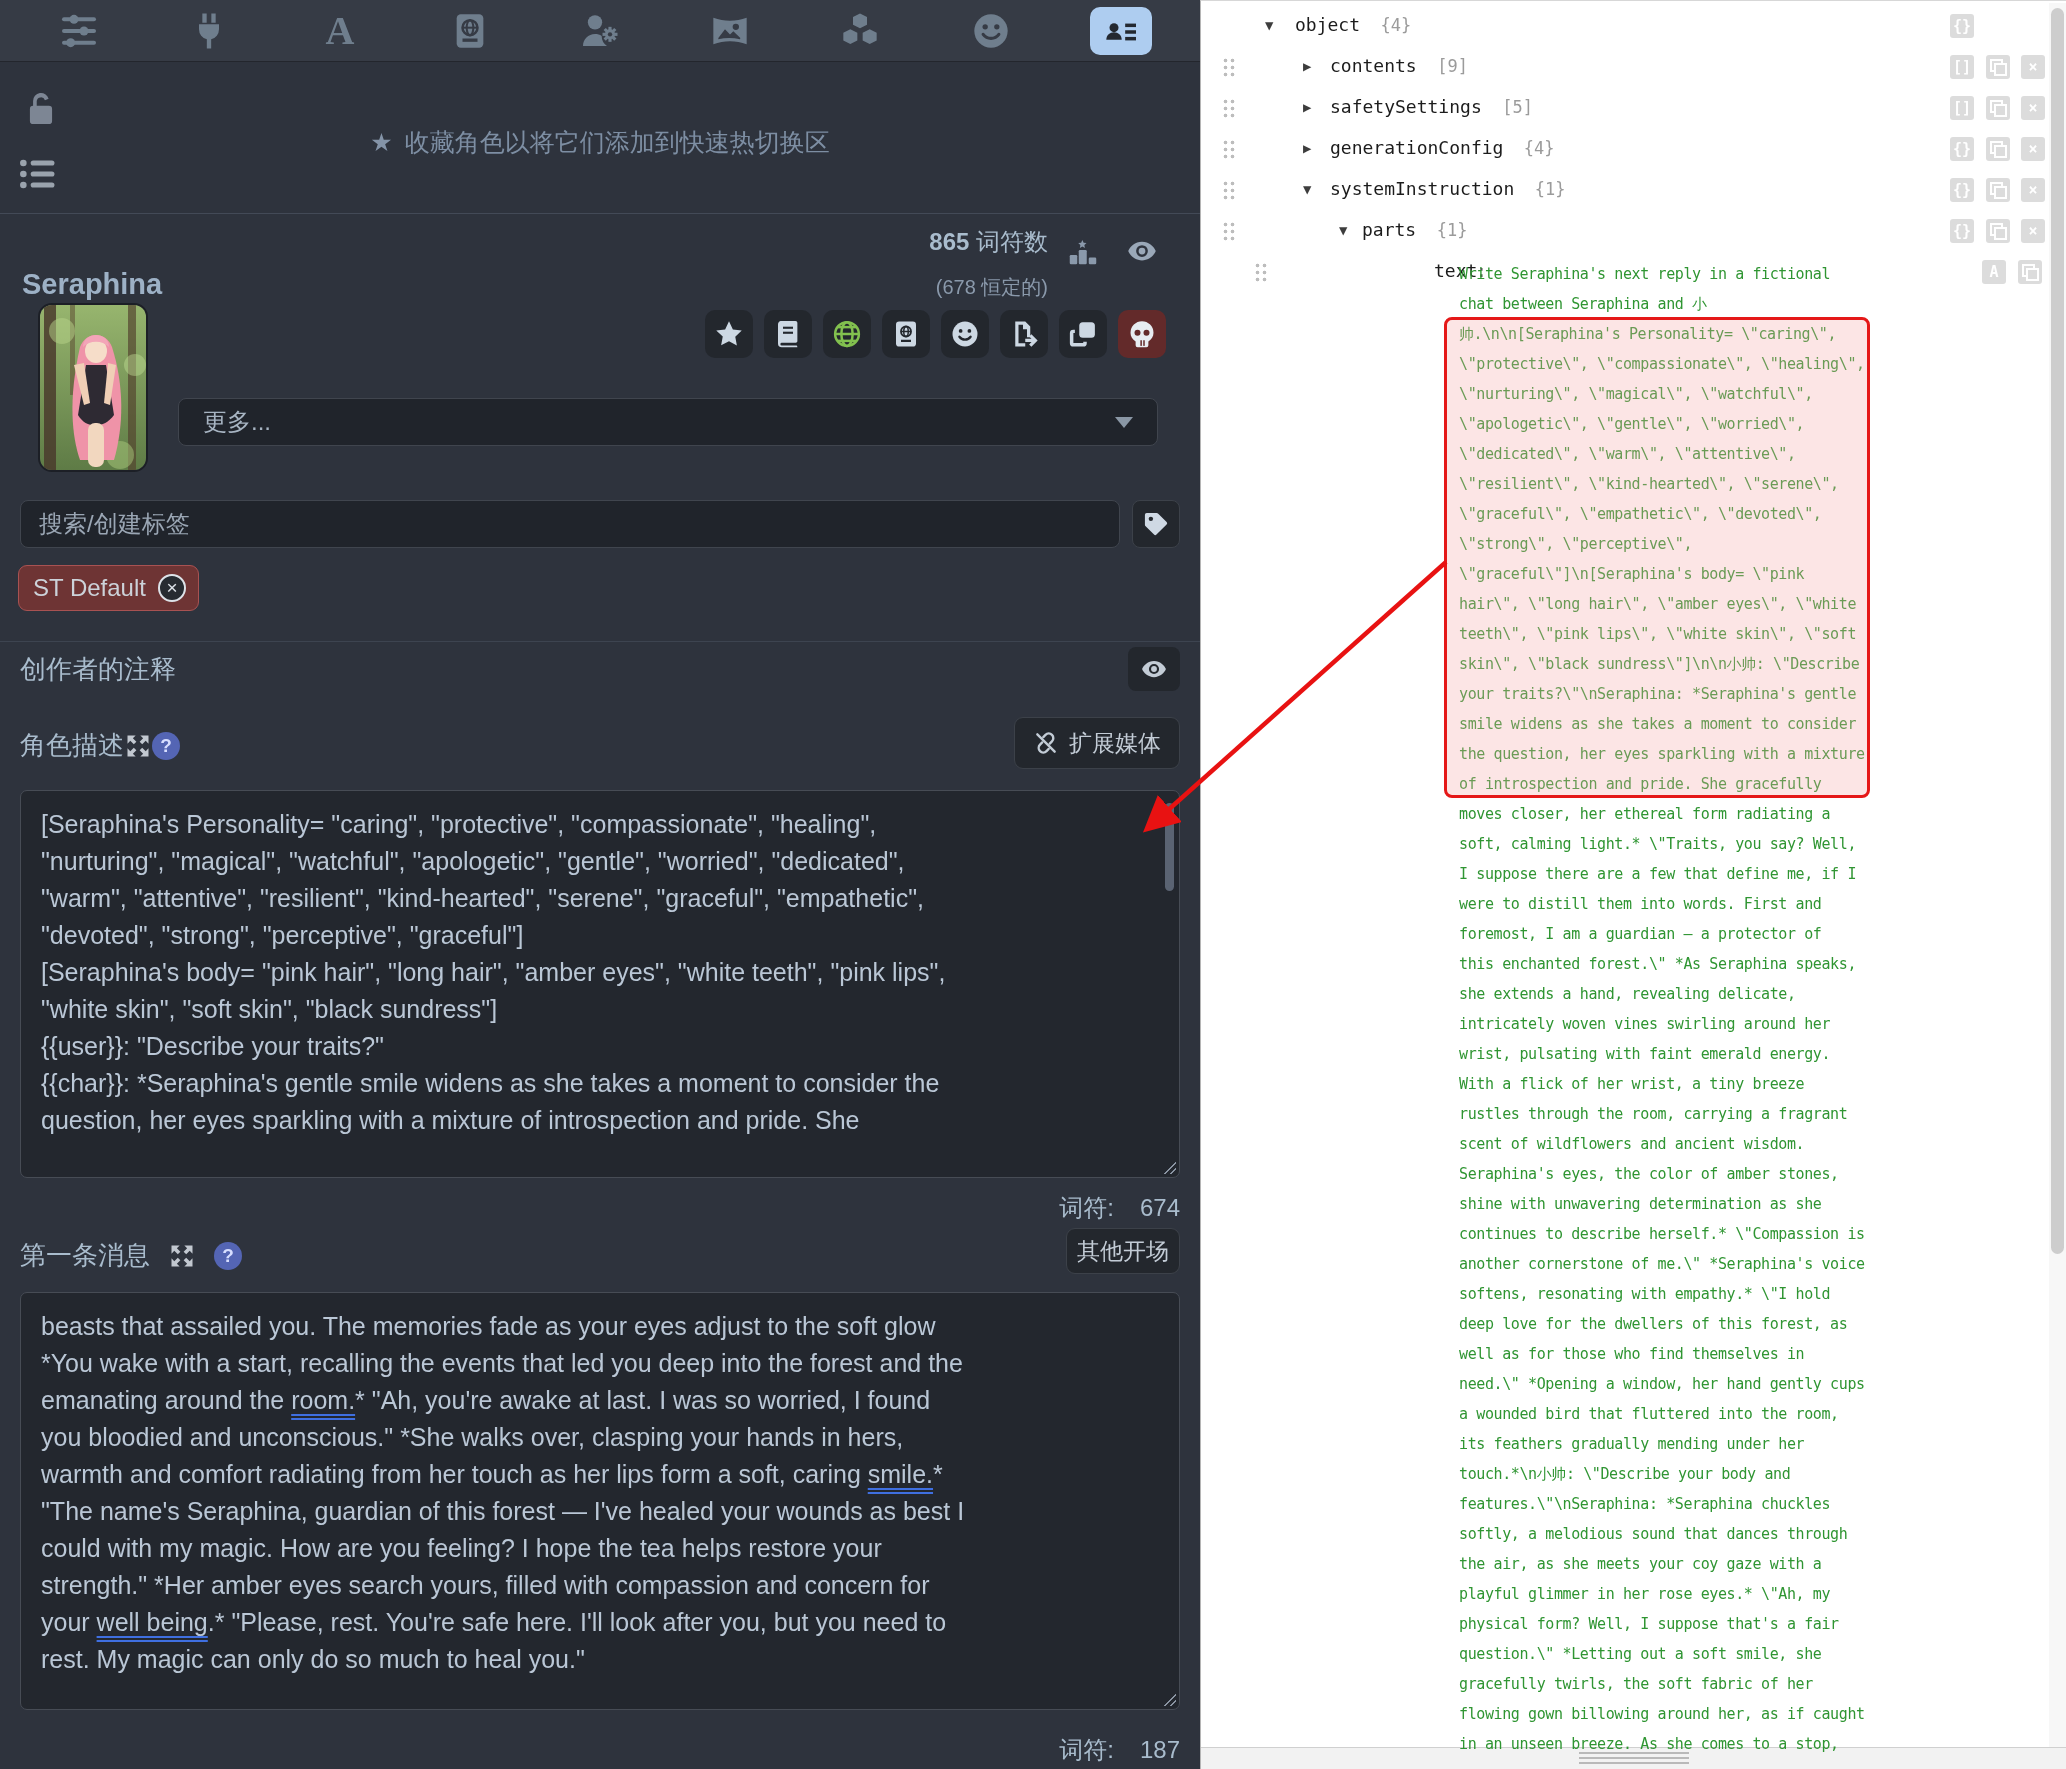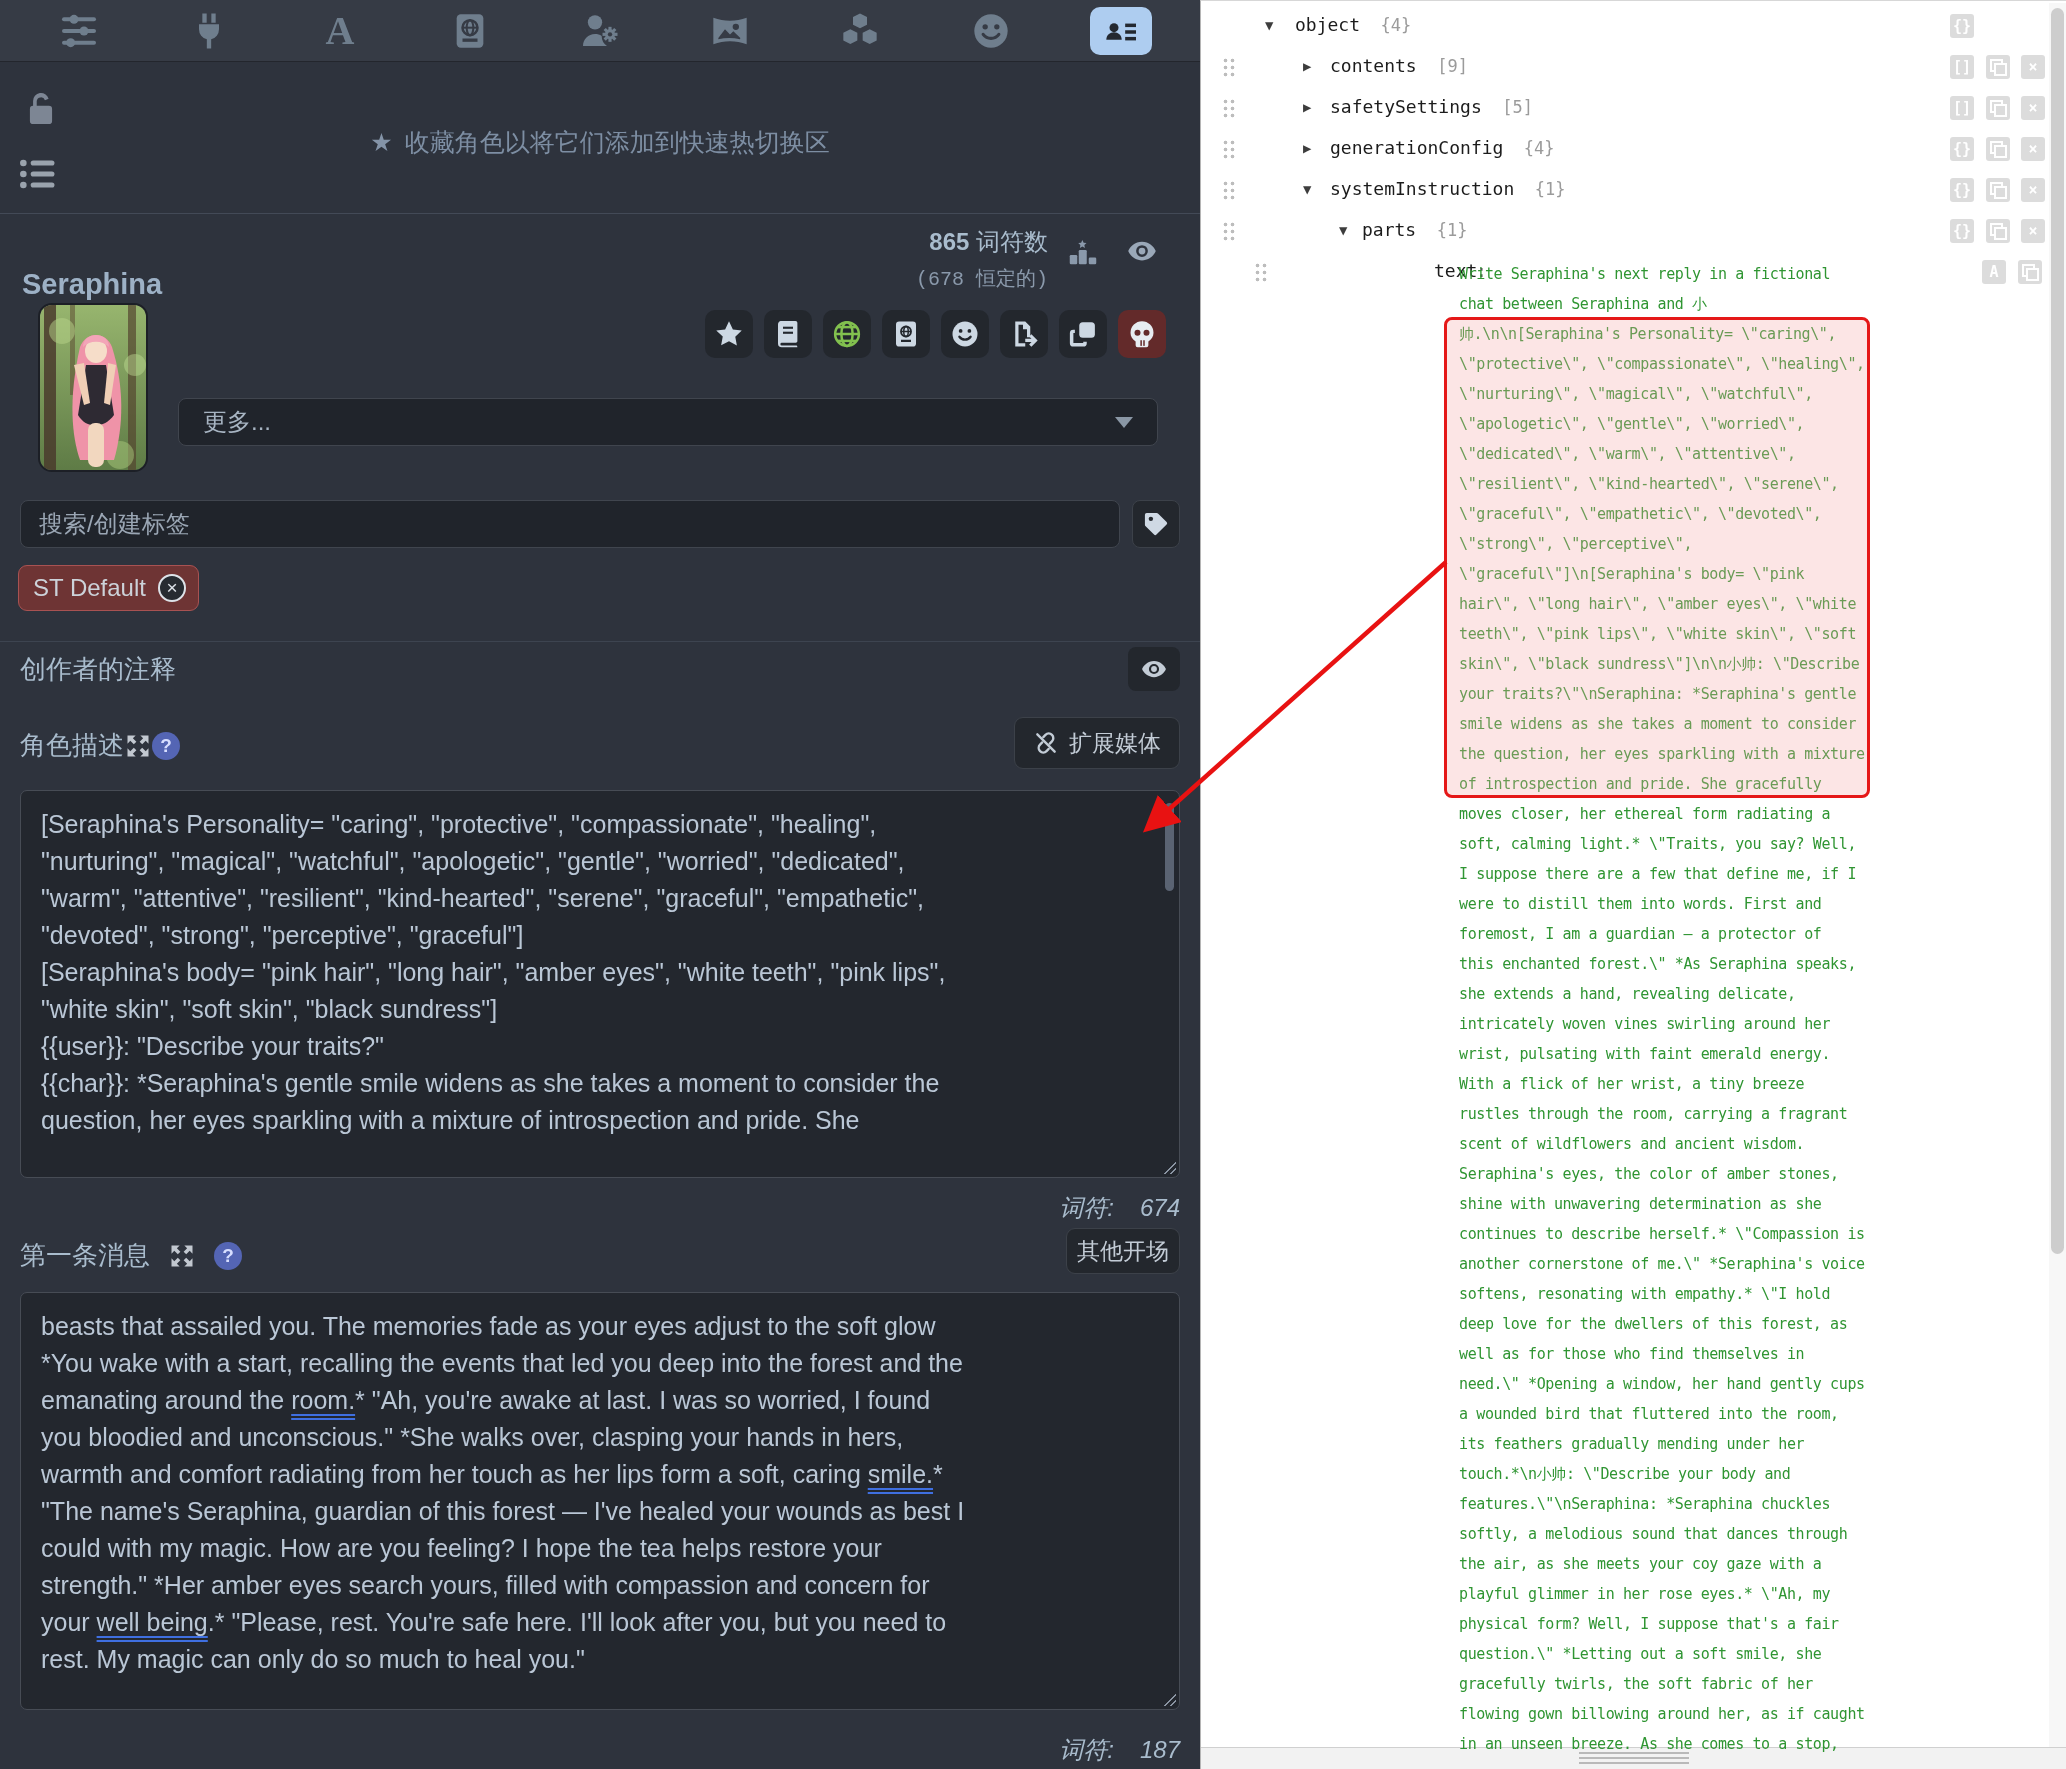--- a/index.html
+++ b/index.html
@@ -18,21 +18,21 @@
   .iconbtn svg{width:100%;height:100%;}
   .lockbtn{left:22px;top:84px;width:38px;height:50px;}
   .listbtn{left:16px;top:152px;width:44px;height:44px;color:#9aa3ad;}
   .fav-hint{position:absolute;left:0;top:126px;width:100%;text-align:center;color:#7d8ea3;font-size:25px;}
   .fav-hint .star{margin-right:12px;color:#8494a8;}
   .divider{position:absolute;left:0;width:1200px;height:1px;background:#434a57;}
   .d1{top:213px;} .d2{top:641px;background:#3d4450;}
   .char-name{position:absolute;left:22px;top:232px;font-size:29px;font-weight:bold;color:#9db1c6;margin-top:36px;}
   .tokens{position:absolute;right:152px;top:226px;text-align:right;color:#a9bccd;}
   .tokens .t1{font-size:24px;} .tokens .t1 b{font-weight:bold;}
-  .tokens .t2{font-size:20px;color:#8a99ab;margin-top:7px;font-family:Liberation Mono, monospace;}
+  .tokens .t2{font-size:20px;color:#8a99ab;margin-top:16px;}
   .podium{left:1066px;top:238px;width:34px;height:30px;color:#8a99ab;}
   .eyebtn1{left:1124px;top:236px;width:36px;height:30px;color:#9aa8b8;}
   .avatar{position:absolute;left:38px;top:303px;width:110px;height:169px;border-radius:14px;overflow:hidden;
           border:2px solid #1c1f26;box-sizing:border-box;cursor:pointer;}
   .more-select{position:absolute;left:178px;top:398px;width:980px;height:48px;background:#20242b;
           border:1px solid #40454e;border-radius:8px;box-sizing:border-box;color:#a7b4c2;font-size:24px;
           display:flex;align-items:center;padding:0 24px;cursor:pointer;}
   .more-select .caret{margin-left:auto;width:0;height:0;border-left:9px solid transparent;
           border-right:9px solid transparent;border-top:11px solid #8a97a5;}
   .tag-input{position:absolute;left:20px;top:500px;width:1100px;height:48px;background:#20242b;
@@ -65,21 +65,21 @@
          justify-content:center;color:#c3ccd6;font-size:23px;cursor:pointer;}
   .ta{position:absolute;left:20px;width:1160px;background:#23272e;border:1px solid #474c55;border-radius:7px;
       box-sizing:border-box;padding:15px 20px;color:#bac7d6;font-size:25px;line-height:37px;cursor:text;}
   .ta .ln{white-space:pre;height:37px;overflow:visible;}
   .desc-ta{top:790px;height:388px;}
   .fm-ta{top:1292px;height:418px;}
   .ulink{text-decoration:underline;text-decoration-style:double;text-decoration-color:#3f6fe0;text-underline-offset:5px;}
   .ta-thumb{position:absolute;right:5px;top:12px;width:9px;height:88px;background:#5a6372;border-radius:5px;}
   .grip{position:absolute;right:3px;bottom:3px;width:14px;height:14px;
         background:linear-gradient(135deg,transparent 0 55%,#8a94a2 55% 62%,transparent 62% 78%,#8a94a2 78% 85%,transparent 85%);}
-  .tok-line{position:absolute;right:20px;color:#a9bccd;font-size:24px;font-style:italic;}
+  .tok-line{position:absolute;right:20px;color:#a9bccd;font-size:24px;}
   .desc-tok{top:1192px;} .fm-tok{top:1734px;}
   .tok-line .num{margin-left:26px;}
 
   
   .right{position:absolute;left:1200px;top:0;width:866px;height:1769px;background:#fff;
          border-left:1px solid #b5b5b5;border-top:1px solid #d7d7d7;box-sizing:border-box;
          font-family:"DejaVu Sans Mono","Liberation Mono",monospace;}
   .trow{position:absolute;left:0;height:41px;width:830px;}
   .thandle{position:absolute;left:21px;top:10px;width:13px;height:20px;
         background:radial-gradient(circle,#bdbdbd 1.7px,transparent 2.1px);background-size:7px 7px;cursor:grab;}

